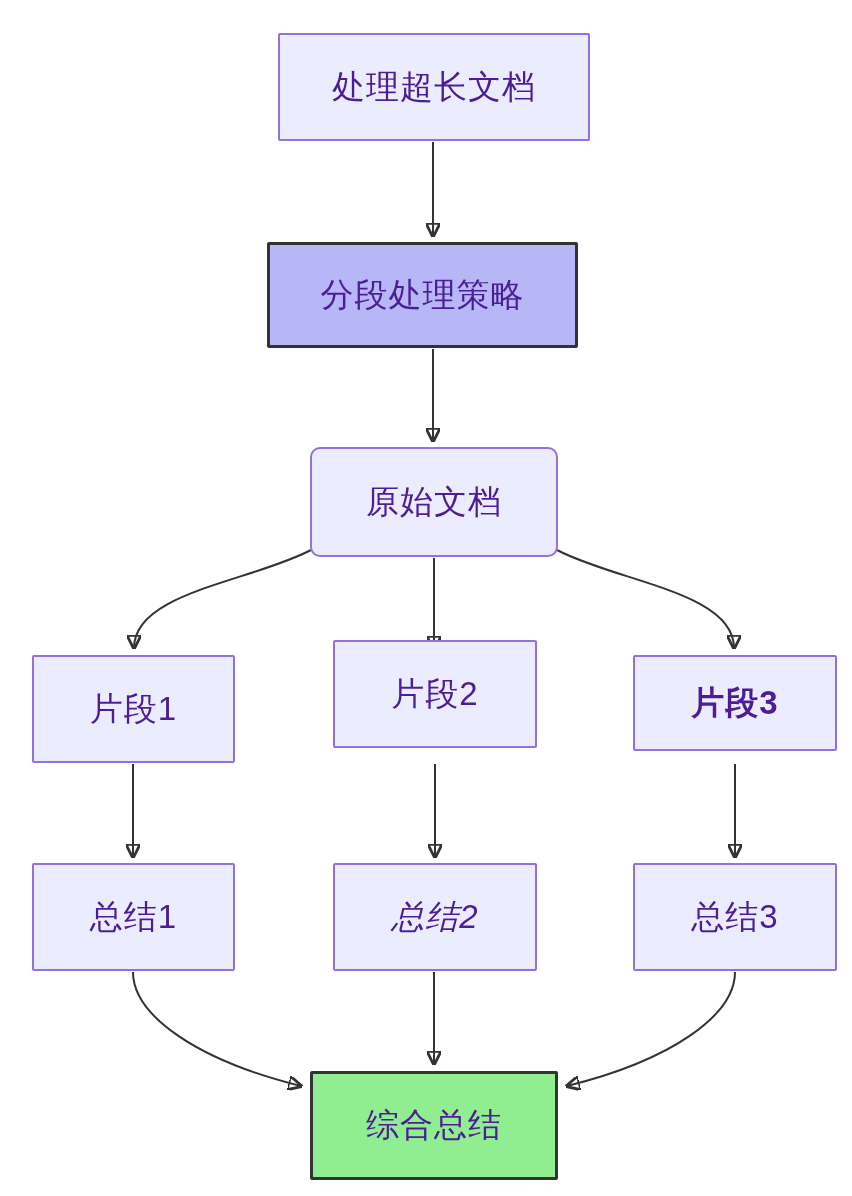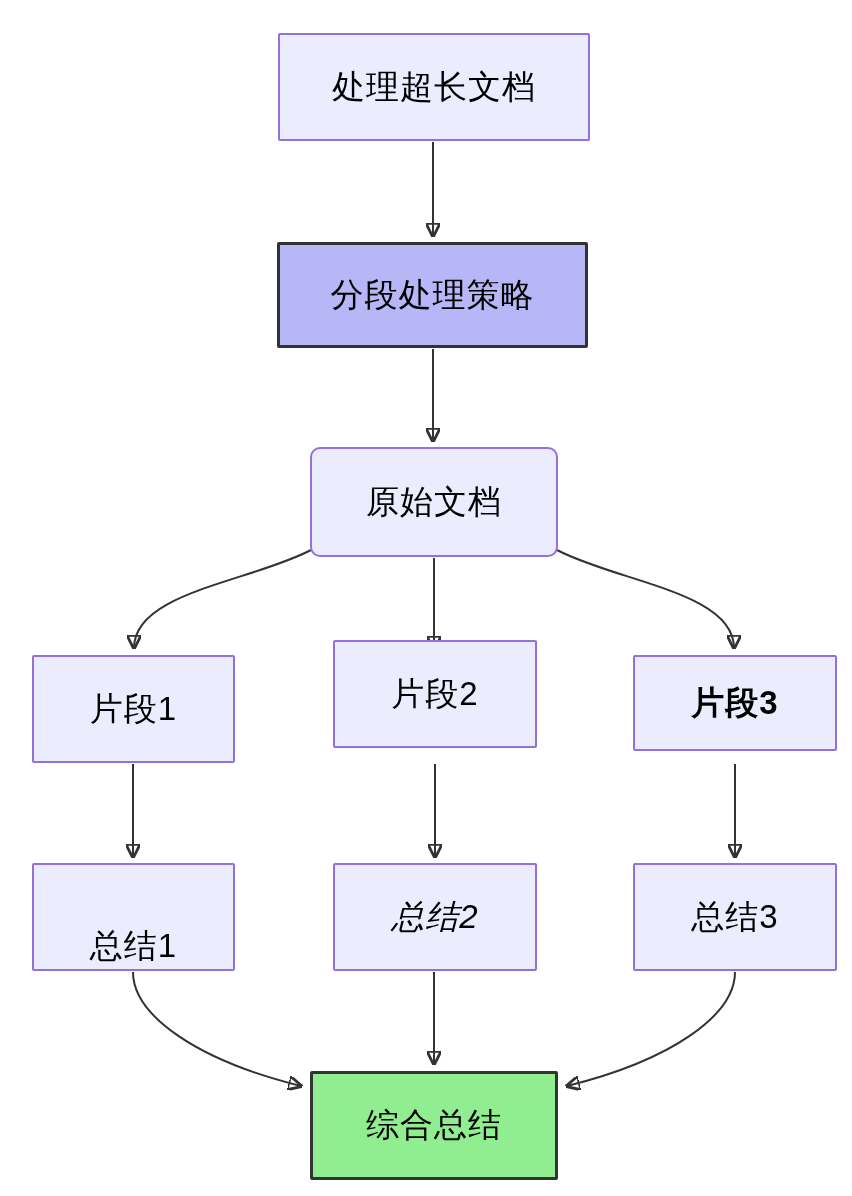--- a/index.html
+++ b/index.html
@@ -18,36 +18,36 @@
     pointer-events: none;
   }
   .edges path { stroke: #333333; stroke-width: 2; fill: none; }
   .node {
     position: absolute;
     display: flex;
     align-items: center;
     justify-content: center;
     box-sizing: border-box;
     font-size: 33px;
-    color: #000000;
+    color: #4c1d95;
     border-radius: 2px;
     letter-spacing: 1px;
     white-space: nowrap;
   }
   .node.default  { background: #ECECFF; border: 2px solid #9370DB; }
   .node.highlight{ background: #B7B7F7; border: 3px solid #333333; }
   .node.result   { background: #90EE90; border: 3px solid #333333; }
 
   .n-a  { left: 278px; top: 33px;   width: 312px; height: 108px; }
-  .n-b  { left: 277px; top: 242px;  width: 311px; height: 106px; }
+  .n-b  { left: 267px; top: 242px;  width: 311px; height: 106px; }
   .n-c  { left: 310px; top: 447px;  width: 248px; height: 110px; border-radius: 10px; }
   .n-d1 { left: 32px;  top: 655px;  width: 203px; height: 108px; }
   .n-d2 { left: 333px; top: 640px;  width: 204px; height: 108px; text-align: right; }
   .n-d3 { left: 633px; top: 655px;  width: 204px; height: 96px; font-weight: bold; }
-  .n-e1 { left: 32px;  top: 863px;  width: 203px; height: 108px; align-items: flex-end; }
+  .n-e1 { left: 32px;  top: 863px;  width: 203px; height: 108px; }
   .n-e2 { left: 333px; top: 863px;  width: 204px; height: 108px; font-style: italic; }
   .n-e3 { left: 633px; top: 863px;  width: 204px; height: 108px; }
   .n-f  { left: 310px; top: 1071px; width: 248px; height: 109px; }
 </style>
 </head>
 <body>
 
 <div class="canvas">
 
   <svg class="edges" viewBox="0 0 852 1196" xmlns="http://www.w3.org/2000/svg">

